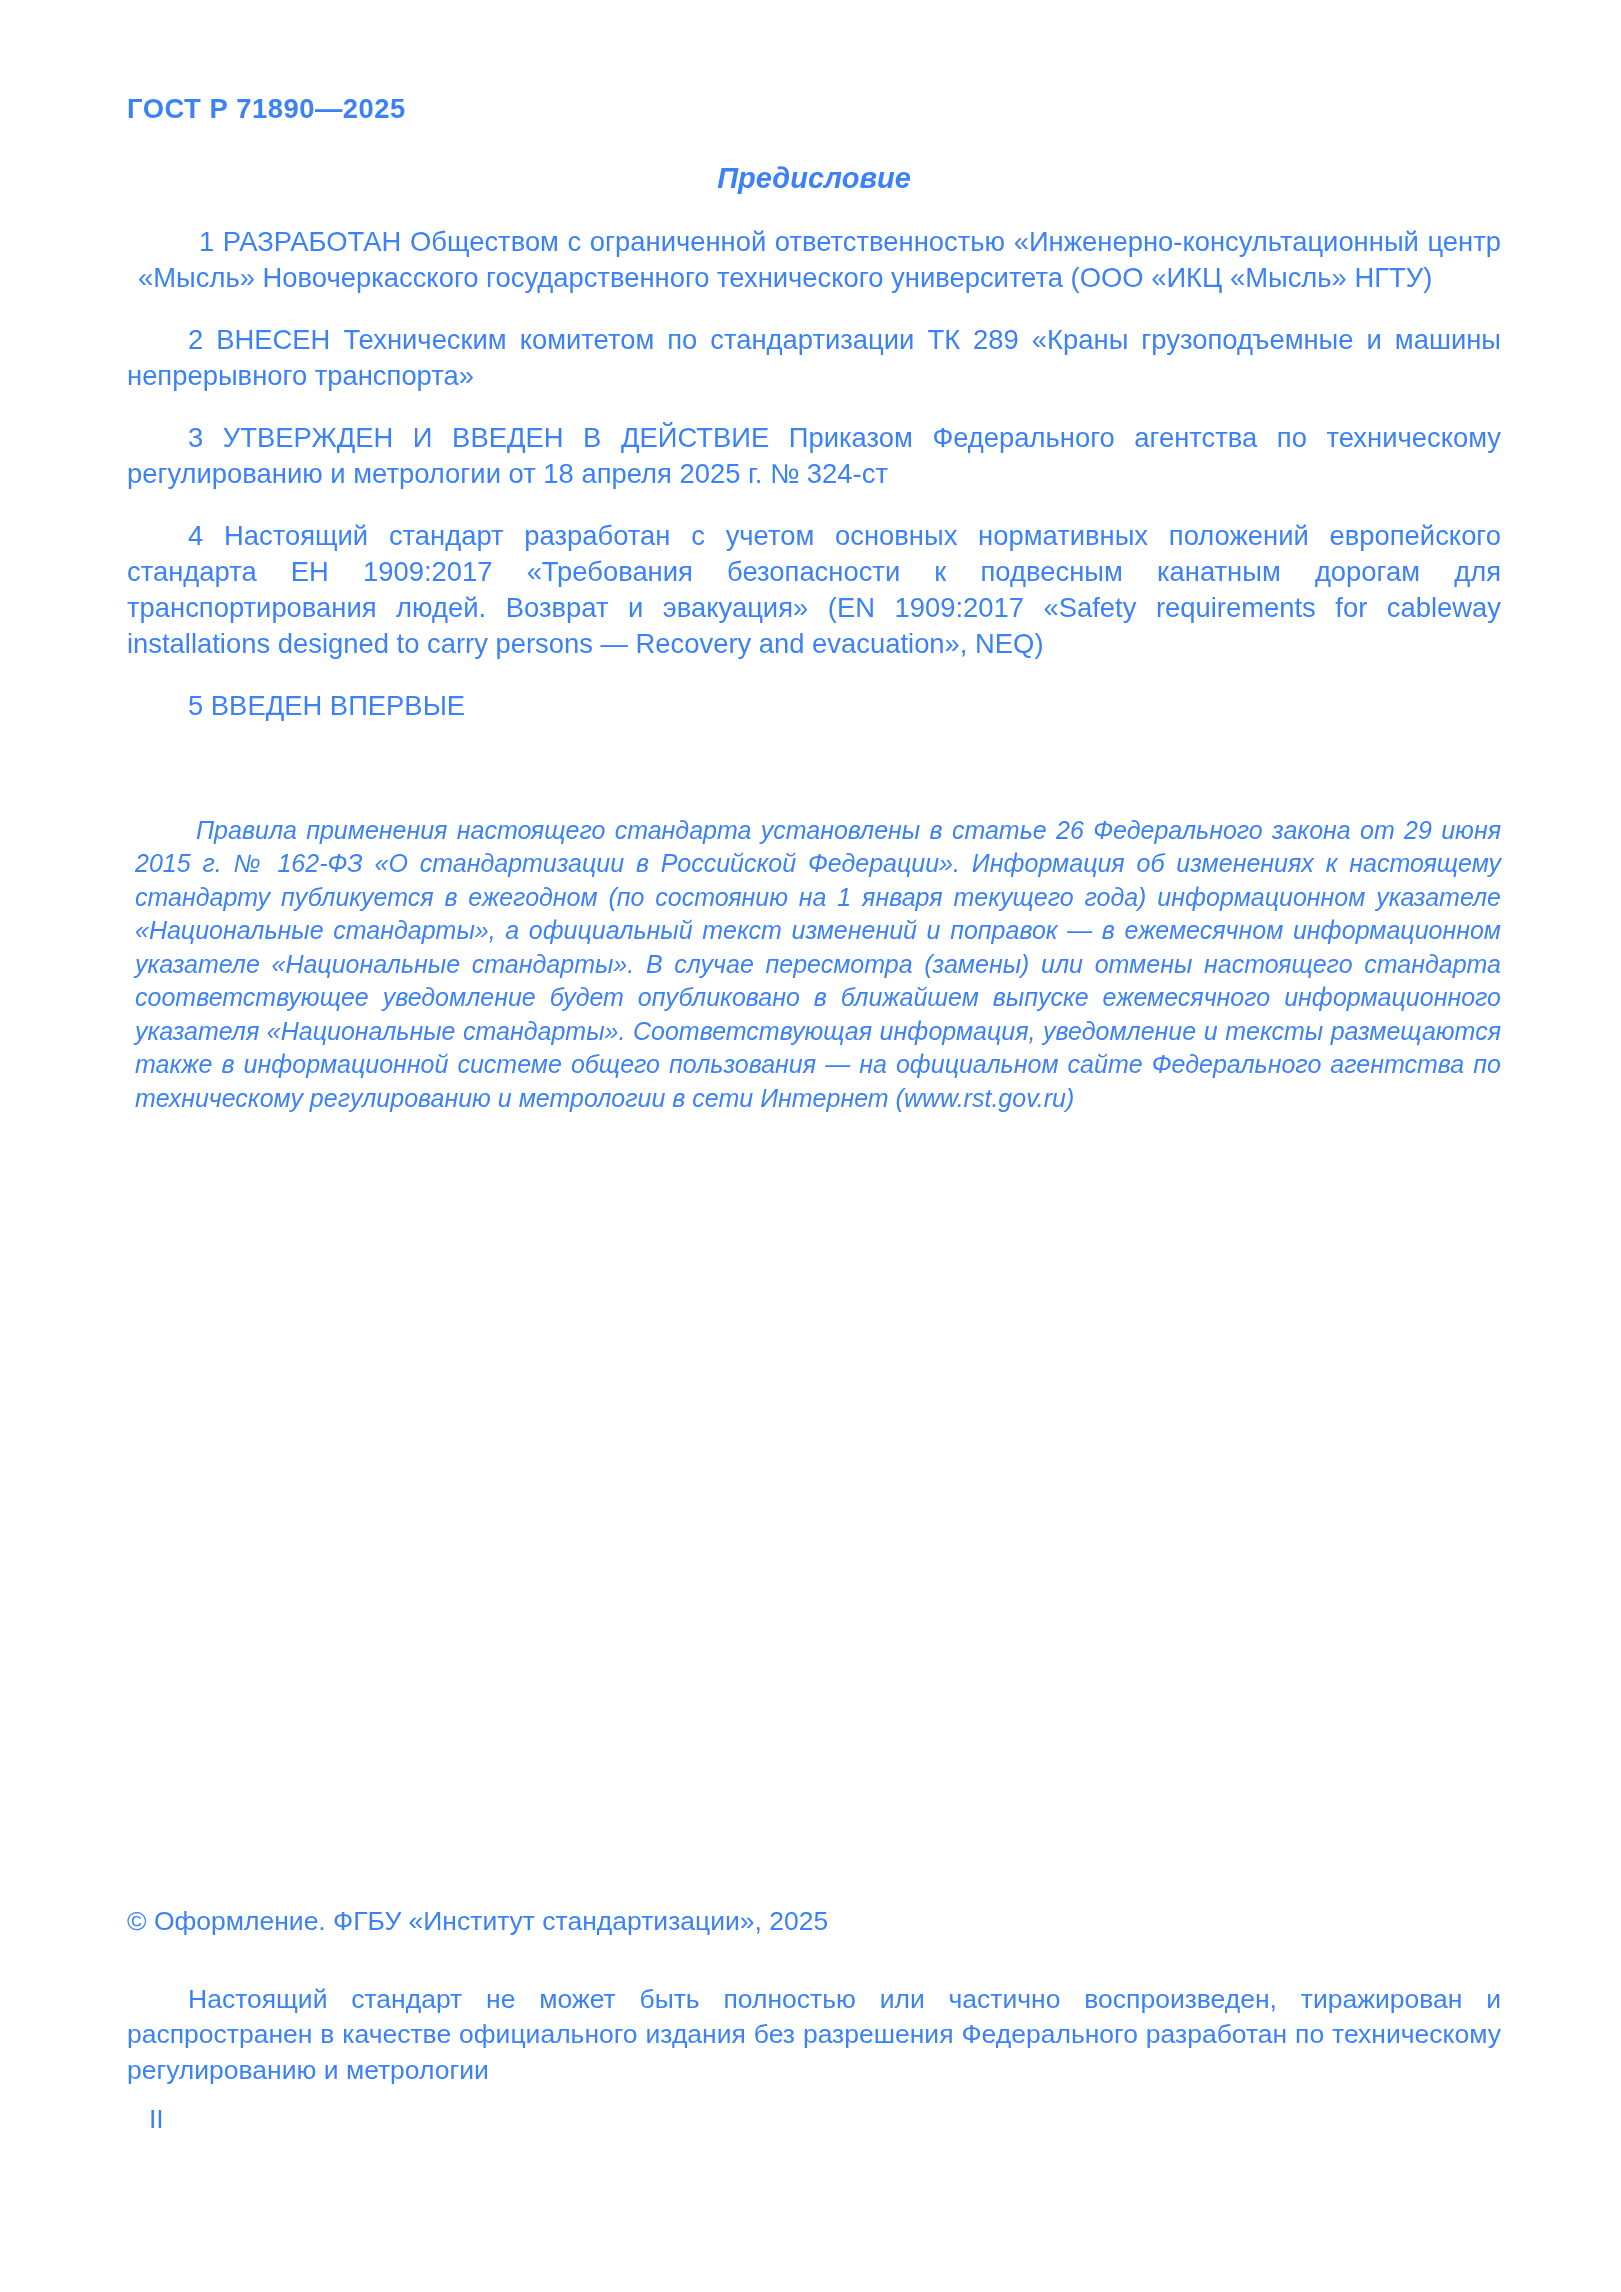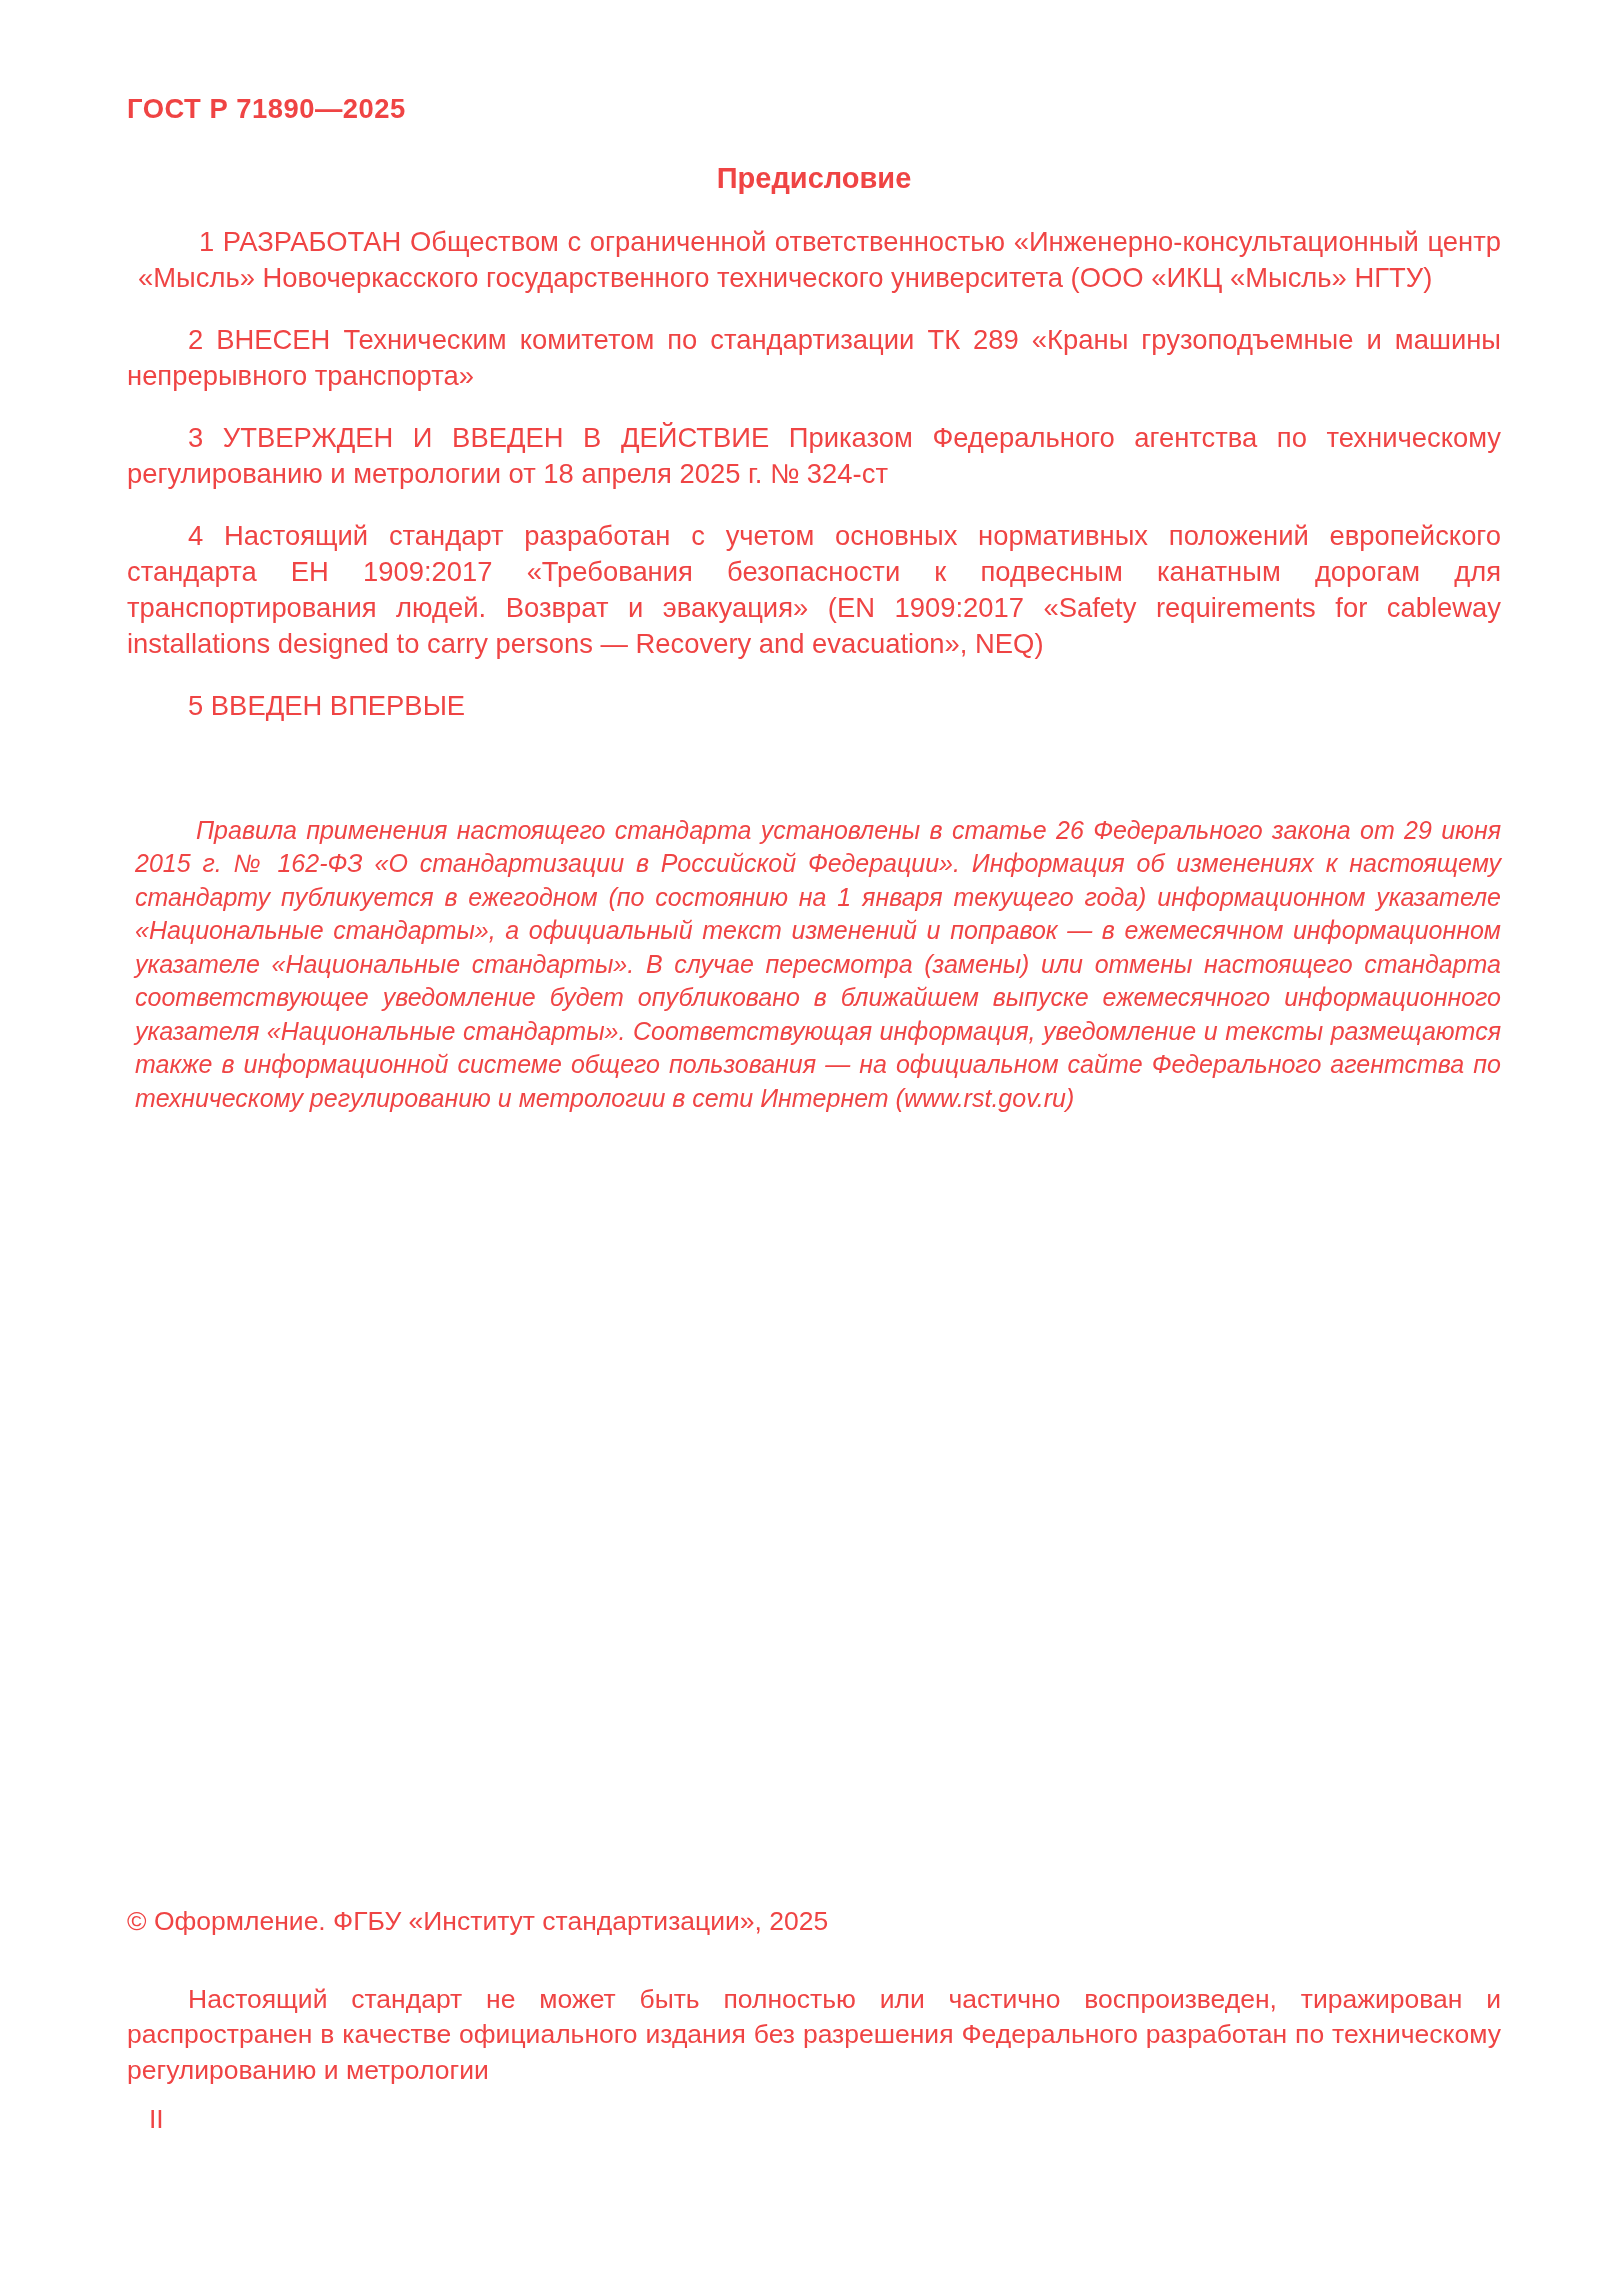--- a/index.html
+++ b/index.html
@@ -6,40 +6,41 @@
     margin: 0;
     padding: 0;
     background: #ffffff;
   }
   .page {
     position: relative;
     width: 1621px;
     height: 2260px;
     background: #ffffff;
     font-family: "Liberation Sans", sans-serif;
-    color: #ef4444;
+    color: #3b82f6;
     overflow: hidden;
     box-sizing: border-box;
   }
   .content {
     position: absolute;
     top: 93px;
     left: 127px;
     right: 120px;
   }
   .doc-code {
     font-size: 27.4px;
     font-weight: bold;
     letter-spacing: 0.5px;
   }
   .page-title {
     margin-top: 37px;
     text-align: center;
     font-size: 29px;
     font-weight: bold;
+    font-style: italic;
   }
   .body-par {
     margin: 25.5px 0 0 0;
     font-size: 27.4px;
     line-height: 1.32;
     text-align: justify;
     text-indent: 61px;
   }
   .body-par.first {
     margin-top: 29px;

